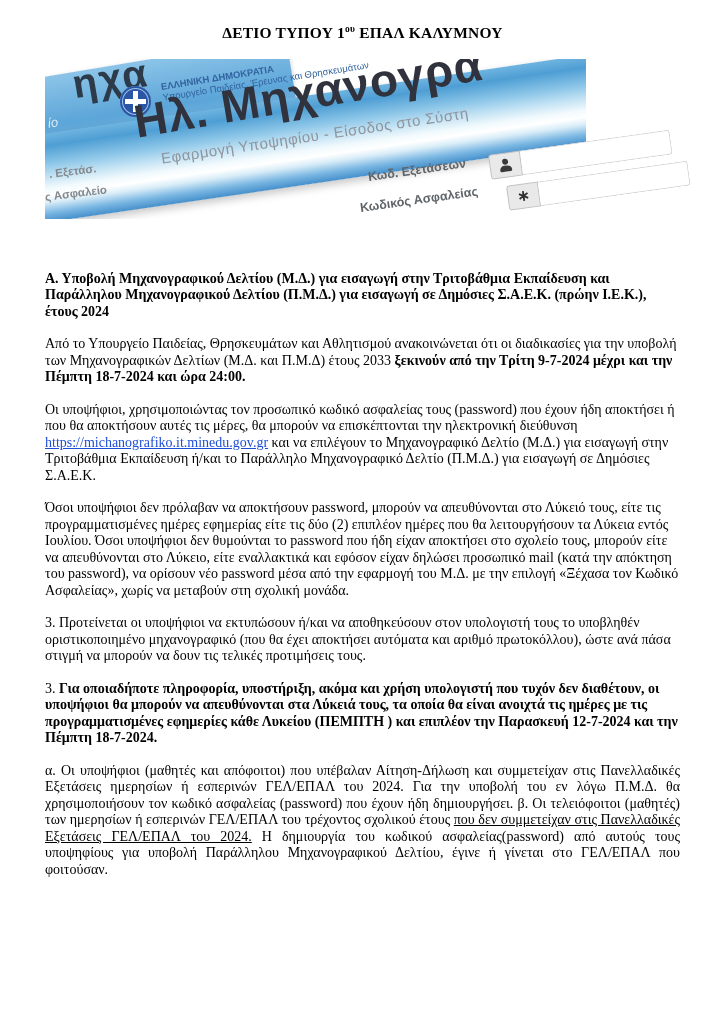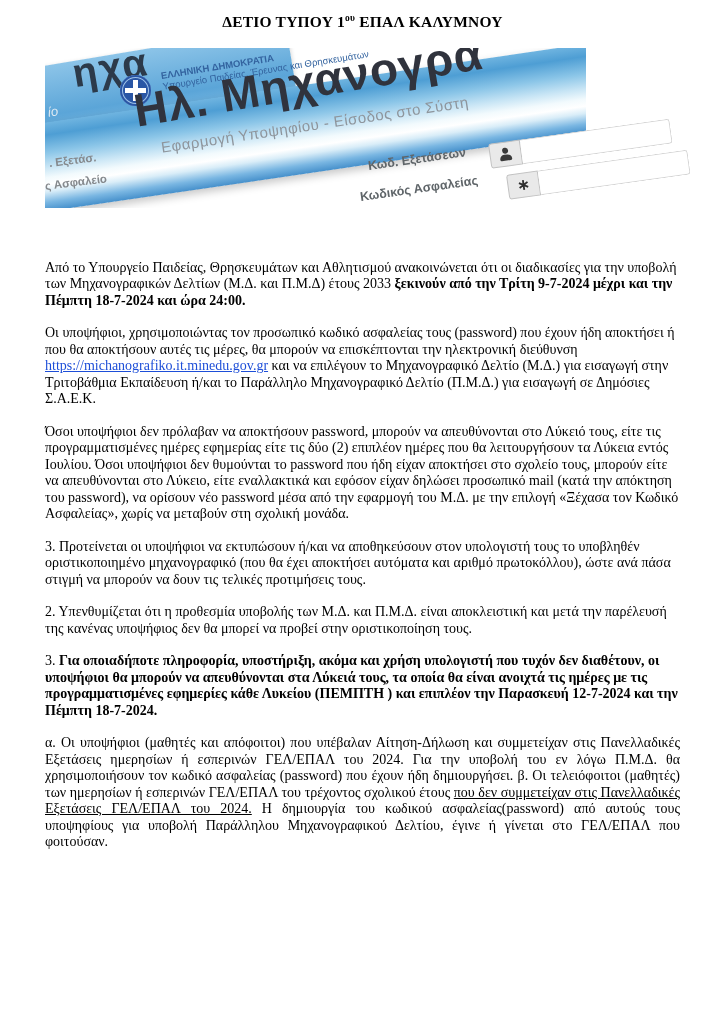--- a/index.html
+++ b/index.html
@@ -1,21 +1,21 @@
 <!DOCTYPE html>
 <html><head>
 <meta charset="utf-8">
 <style>
   html, body { margin:0; padding:0; background:#ffffff; }
   body {
     width:724px; height:1024px; overflow:hidden;
     font-family:"Liberation Serif", serif;
     font-size:14px; line-height:16.5px; color:#000;
   }
-  .page { padding:4px 44px 0 45px; }
+  .page { padding:15px 44px 0 45px; }
 
   .doc-title {
     font-size:15.5px; font-weight:bold; text-align:center;
     margin:6px 0 17px 0; letter-spacing:0.2px;
   }
   .doc-title sup { font-size:9.5px; }
 
   
   .hero {
     position:relative; width:656px; height:160px;
@@ -151,30 +151,30 @@
       <span class="field-box"></span>
     </div>
 
     <span class="field-label label2">Κωδικός Ασφαλείας</span>
     <div class="hero-input input2">
       <span class="icon-cell">∗</span>
       <span class="field-box"></span>
     </div>
   </div>
 
+  <p class="bold">Α. Υποβολή Μηχανογραφικού Δελτίου (Μ.Δ.) για εισαγωγή στην Τριτοβάθμια Εκπαίδευση  και Παράλληλου Μηχανογραφικού Δελτίου (Π.Μ.Δ.) για εισαγωγή σε Δημόσιες Σ.Α.Ε.Κ. (πρώην Ι.Ε.Κ.), έτους 2024</p>
 
   <p><span>Από το Υπουργείο Παιδείας, Θρησκευμάτων και Αθλητισμού ανακοινώνεται ότι οι διαδικασίες για την υποβολή των Μηχανογραφικών Δελτίων (Μ.Δ. και Π.Μ.Δ) έτους 2033 </span><strong>ξεκινούν από την Τρίτη 9-7-2024 μέχρι και την Πέμπτη 18-7-2024  και ώρα 24:00.</strong></p>
 
   <p><span>Οι υποψήφιοι, χρησιμοποιώντας τον προσωπικό κωδικό ασφαλείας τους (password) που έχουν ήδη αποκτήσει ή που θα αποκτήσουν αυτές τις μέρες, θα μπορούν να επισκέπτονται την ηλεκτρονική διεύθυνση </span><a class="doc-link" href="#">https://michanografiko.it.minedu.gov.gr</a><span>  και να επιλέγουν το Μηχανογραφικό Δελτίο (Μ.Δ.) για εισαγωγή στην Τριτοβάθμια Εκπαίδευση ή/και το Παράλληλο Μηχανογραφικό Δελτίο (Π.Μ.Δ.) για εισαγωγή σε Δημόσιες Σ.Α.Ε.Κ.</span></p>
 
   <p>Όσοι υποψήφιοι δεν πρόλαβαν να αποκτήσουν password, μπορούν να απευθύνονται στο Λύκειό τους, είτε τις προγραμματισμένες ημέρες εφημερίας είτε τις δύο (2) επιπλέον ημέρες που θα λειτουργήσουν τα Λύκεια εντός Ιουλίου. Όσοι υποψήφιοι δεν θυμούνται το password που ήδη είχαν αποκτήσει στο σχολείο τους, μπορούν είτε να απευθύνονται στο Λύκειο, είτε εναλλακτικά και εφόσον είχαν δηλώσει προσωπικό mail (κατά την απόκτηση του password), να ορίσουν νέο password μέσα από την εφαρμογή του Μ.Δ. με την επιλογή «Ξέχασα τον Κωδικό Ασφαλείας», χωρίς να μεταβούν στη σχολική μονάδα.</p>
 
 
   <p>3. Προτείνεται οι υποψήφιοι να εκτυπώσουν ή/και να αποθηκεύσουν στον υπολογιστή τους το υποβληθέν οριστικοποιημένο μηχανογραφικό (που θα έχει αποκτήσει αυτόματα και αριθμό πρωτοκόλλου), ώστε ανά πάσα στιγμή να μπορούν να δουν τις τελικές προτιμήσεις τους.</p>
 
-  <p>2. Υπενθυμίζεται ότι η προθεσμία υποβολής των Μ.Δ. και Π.Μ.Δ. είναι αποκλειστική και μετά την παρέλευσή της κανένας υποψήφιος δεν θα μπορεί να προβεί στην οριστικοποίηση τους.</p>
 
   <p><span>3. </span><strong>Για οποιαδήποτε πληροφορία, υποστήριξη, ακόμα και χρήση υπολογιστή που τυχόν δεν διαθέτουν, οι υποψήφιοι θα μπορούν να απευθύνονται στα Λύκειά τους, τα οποία θα είναι ανοιχτά τις ημέρες με τις προγραμματισμένες εφημερίες κάθε Λυκείου (ΠΕΜΠΤΗ ) και  επιπλέον την Παρασκευή 12-7-2024 και την Πέμπτη 18-7-2024.</strong></p>
 
 
   <p class="just"><span>α. Οι υποψήφιοι (μαθητές και απόφοιτοι) που υπέβαλαν Αίτηση-Δήλωση και συμμετείχαν στις Πανελλαδικές Εξετάσεις ημερησίων ή εσπερινών ΓΕΛ/ΕΠΑΛ του 2024. Για την υποβολή του εν λόγω Π.Μ.Δ. θα χρησιμοποιήσουν τον κωδικό ασφαλείας (password) που έχουν ήδη δημιουργήσει. β. Οι τελειόφοιτοι (μαθητές) των ημερησίων ή εσπερινών ΓΕΛ/ΕΠΑΛ του τρέχοντος σχολικού έτους </span><span class="u">που δεν συμμετείχαν στις Πανελλαδικές Εξετάσεις ΓΕΛ/ΕΠΑΛ του 2024.</span><span> Η δημιουργία του κωδικού ασφαλείας(password) από αυτούς τους υποψηφίους για υποβολή Παράλληλου Μηχανογραφικού Δελτίου, έγινε ή γίνεται στο ΓΕΛ/ΕΠΑΛ που φοιτούσαν.</span></p>
 
 </div>
 
 </body></html>

